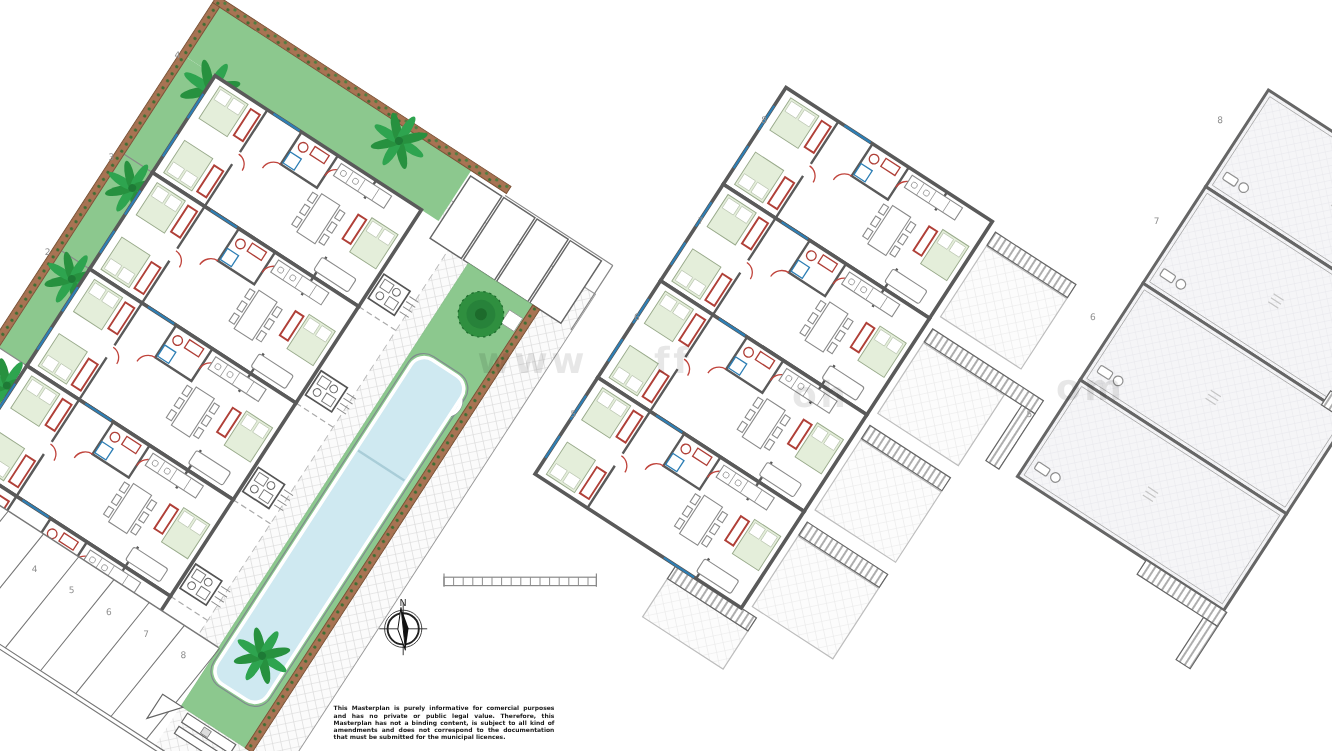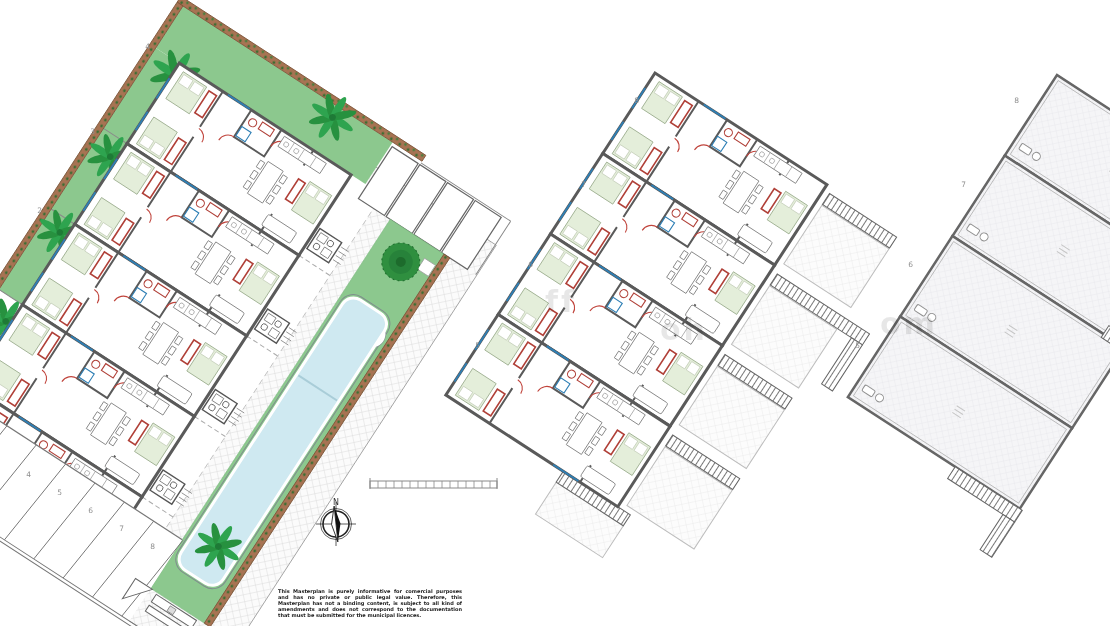--- a/index.html
+++ b/index.html
@@ -262,19 +262,20 @@
 <div class="lbl" style="left:964px;top:184px">7</div>
 <div class="lbl" style="left:911px;top:264px">6</div>
 <div class="lbl" style="left:858px;top:345px">5</div>
 
 <div class="lbl" style="left:29px;top:474px">4</div>
 <div class="lbl" style="left:60px;top:492px">5</div>
 <div class="lbl" style="left:91px;top:510px">6</div>
 <div class="lbl" style="left:122px;top:528px">7</div>
 <div class="lbl" style="left:153px;top:546px">8</div>
 
+<div class="wm" style="left:398px;top:284px">www</div>
 <div class="wm" style="left:545px;top:284px">ff</div>
 <div class="wm" style="left:660px;top:312px">oh</div>
 <div class="wm" style="left:880px;top:306px">om</div>
 
 <div id="disclaimer">This Masterplan is purely informative for comercial purposes and has no private or public legal value. Therefore, this Masterplan has not a binding content, is subject to all kind of amendments and does not correspond to the documentation that must be submitted for the municipal licences.</div>
 
 </div>
 
 </body></html>

